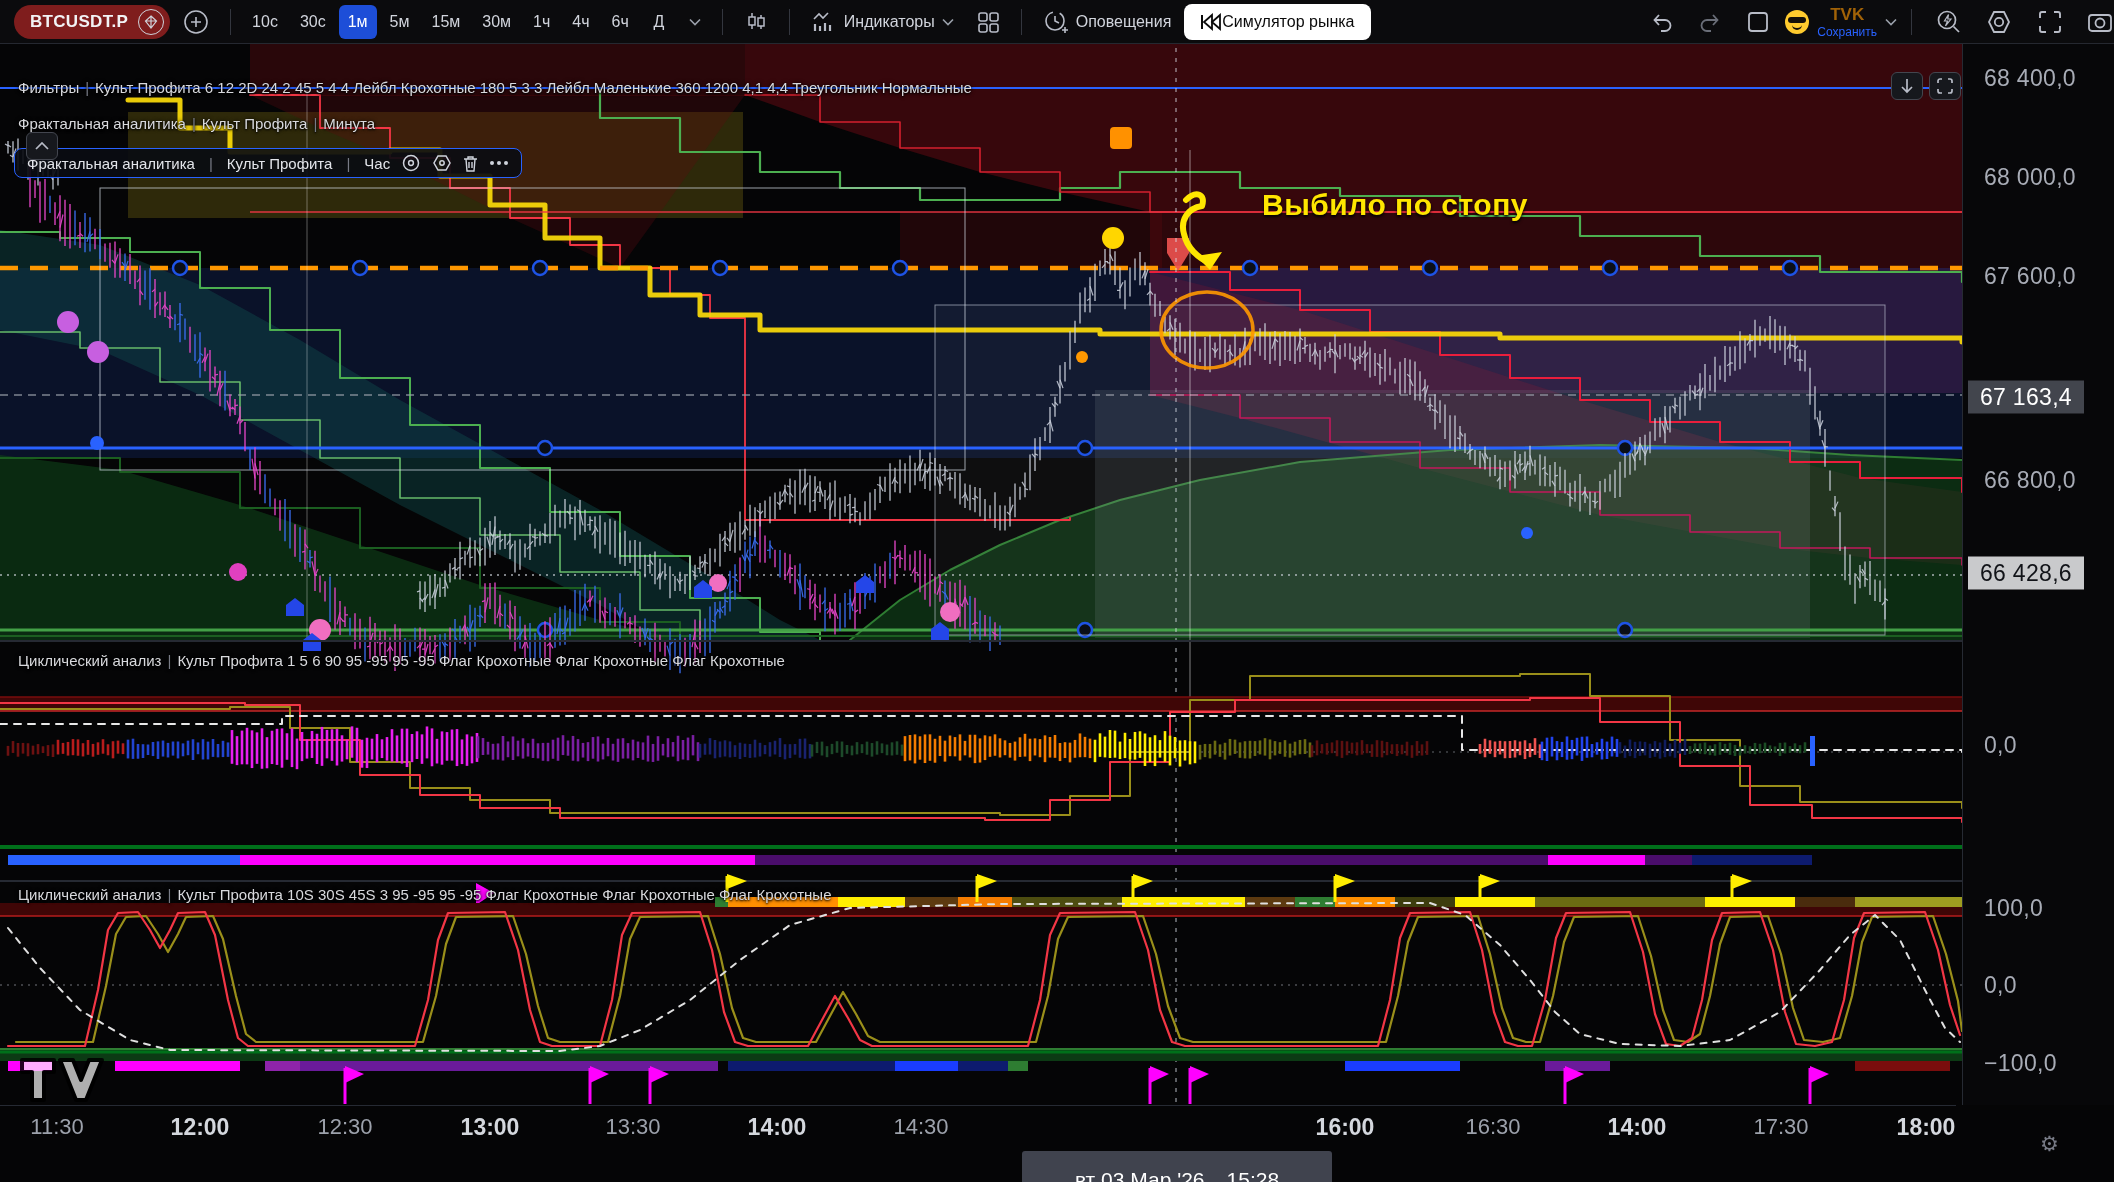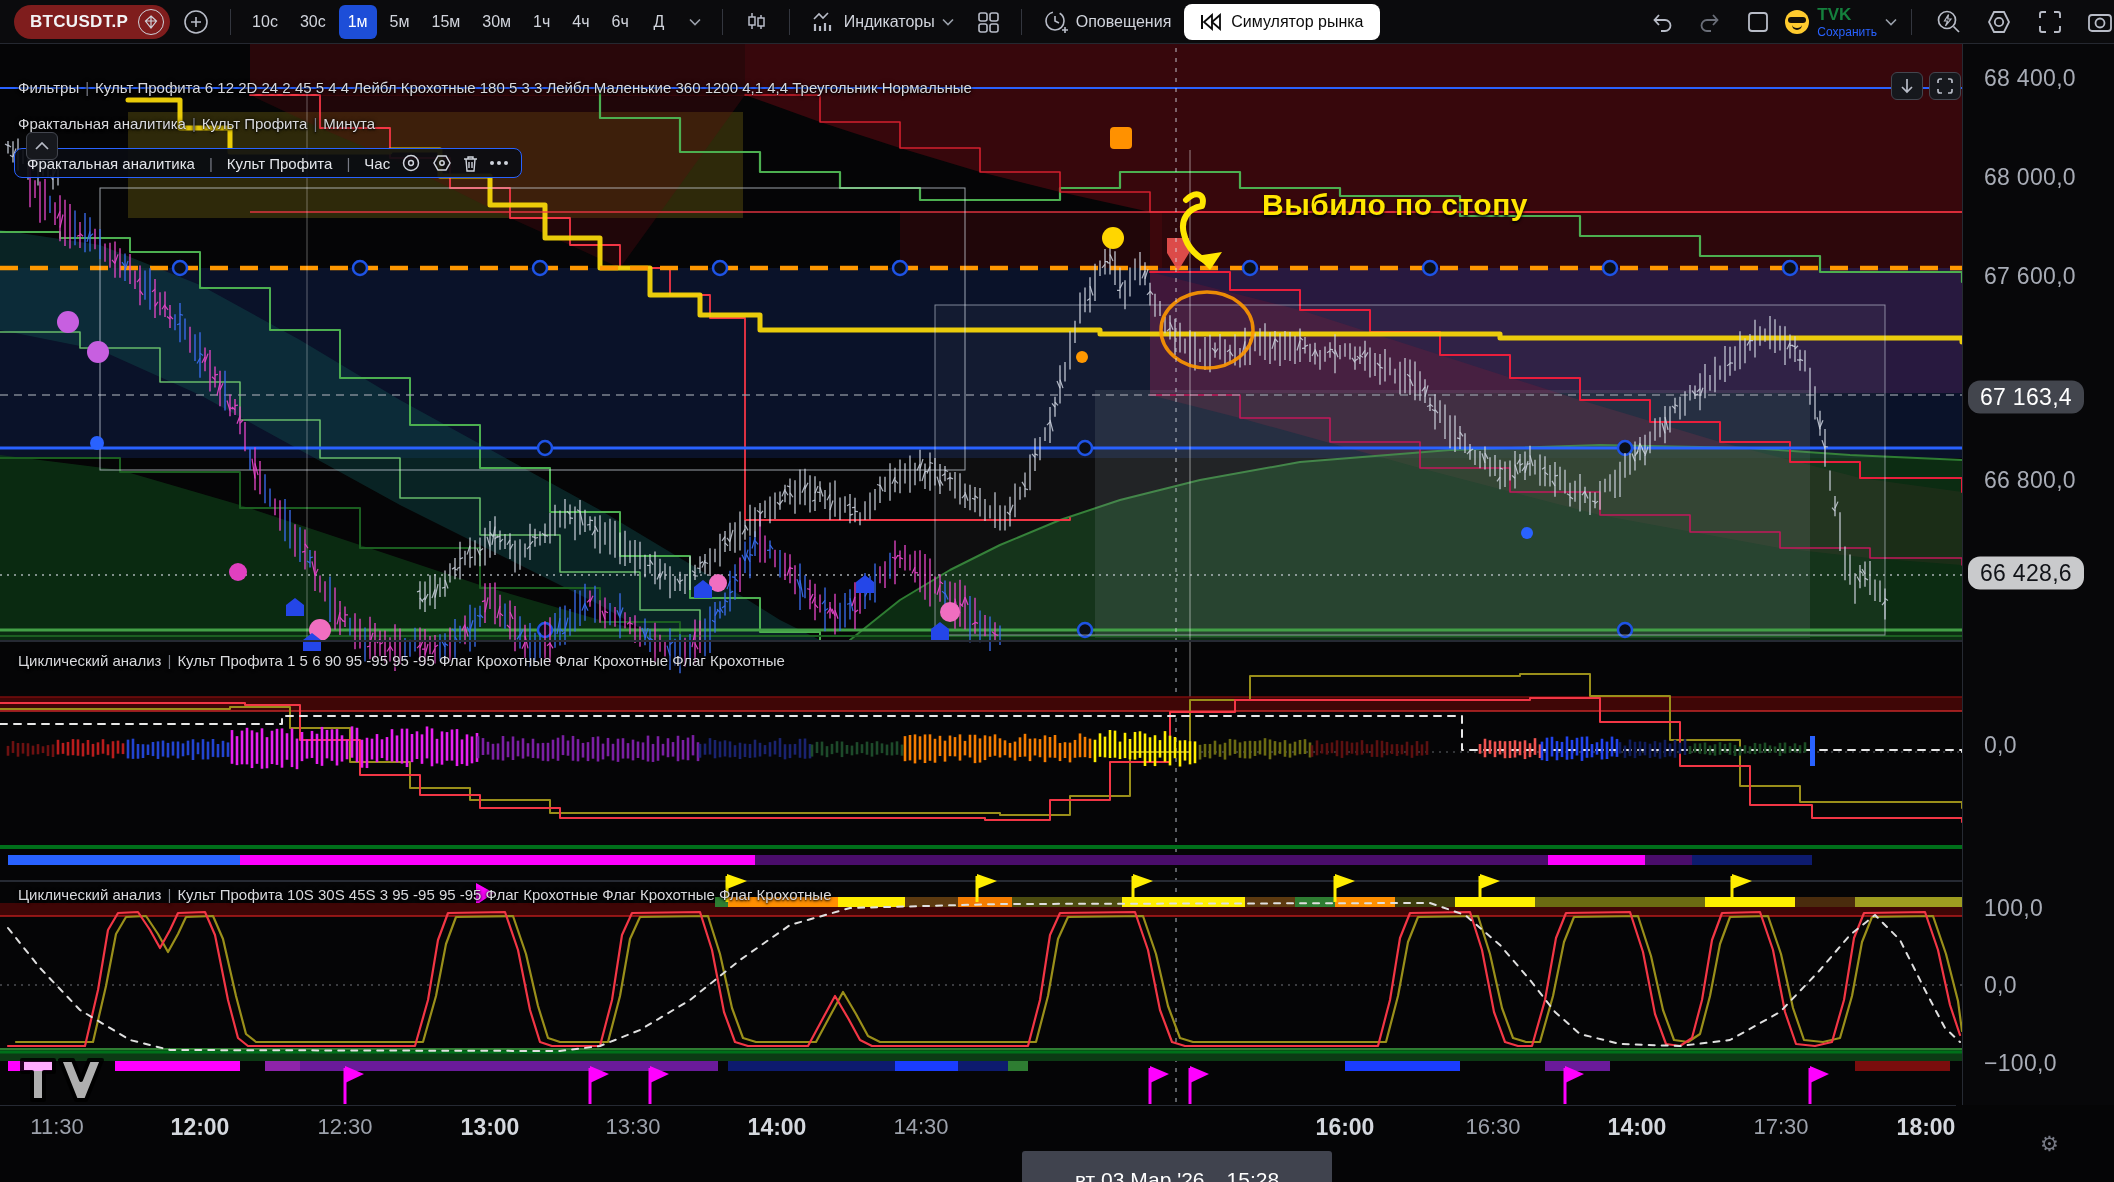--- a/index.html
+++ b/index.html
@@ -13,46 +13,46 @@
   .sym-pill { display:flex; align-items:center; gap:10px; background:#7f1d1d; border-radius:18px;
     height:34px; padding:0 6px 0 16px; cursor:pointer; }
   .sym-pill .t { font-size:17px; font-weight:bold; color:#f2f3f5; letter-spacing:.3px; }
   .badge-circ { width:26px; height:26px; border-radius:50%; border:1.6px solid #cfd2da;
     display:flex; align-items:center; justify-content:center; }
   .tool-btn { display:flex; align-items:center; gap:7px; height:34px; padding:0 9px; border-radius:6px;
     font-size:16px; color:#d1d4dc; cursor:pointer; background:transparent; border:none; }
   .tf-btn { min-width:34px; justify-content:center; }
   .tf-active { background:#1d4ed8; color:#fff; }
   .white-btn { background:#fff; color:#0a0a0a; height:36px; border-radius:8px; padding:0 16px;
-    display:flex; align-items:center; gap:9px; font-size:16px; cursor:pointer; border:none; }
+    display:flex; align-items:center; font-size:16px; cursor:pointer; border:none; }
   .tb-right { display:flex; align-items:center; gap:6px; padding-right:10px; }
   .user-box { display:flex; align-items:center; gap:8px; cursor:pointer; }
   .user-stack { display:flex; flex-direction:column; line-height:1; }
-  .user-stack .n { font-size:17px; color:#15803d; font-weight:bold; }
+  .user-stack .n { font-size:17px; color:#a16207; font-weight:bold;text-align:center; }
   .user-stack .s { font-size:12px; color:#2962ff; margin-top:3px; }
   .emoji-av { width:24px; height:24px; border-radius:50%; background:#ffcb2e; position:relative; overflow:hidden; flex:none; }
   .emoji-av .gl { position:absolute; left:3px; top:7px; width:18px; height:6px; background:#14100a; border-radius:3px; }
   .emoji-av .sm { position:absolute; left:7px; top:15px; width:10px; height:5px;
     border-bottom:2px solid #14100a; border-radius:0 0 8px 8px; }
   svg.ic { display:block; }
   
   .ov { position:absolute; z-index:20; }
   .legend-row { font-size:15px; color:#d8d9dd; text-shadow:0 1px 2px #000,0 0 4px #000; white-space:nowrap; cursor:pointer; }
   .legend-row .lsep { color:#787b86; padding:0 6px; }
   .legend-box { display:flex; align-items:center; gap:10px; border:1px solid #2962ff; background:rgba(10,12,18,.92);
     border-radius:8px; height:30px; padding:0 12px; font-size:15px; color:#e2e4e9; cursor:pointer; }
   .legend-box .lsep { color:#787b86; padding:0 4px; }
   .mini-btn { position:absolute; width:32px; height:28px; border:1px solid #43464f; background:#16181d;
     border-radius:6px; display:flex; align-items:center; justify-content:center; cursor:pointer; z-index:25; }
   .axis-col { position:absolute; left:1962px; top:44px; width:152px; height:1061px;
     border-left:1px solid #262a33; background:#070709; z-index:15; cursor:ns-resize; }
   .axis-label { position:absolute; left:1984px; transform:translateY(-50%); font-size:23px; color:#a8acb6;
     z-index:21; letter-spacing:.3px; }
   .axis-badge { position:absolute; left:1968px; transform:translateY(-50%); font-size:23px; padding:3px 12px;
-    border-radius:12px; z-index:22; letter-spacing:.3px; }
+    border-radius:0; z-index:22; letter-spacing:.3px; }
   .badge-dark { background:#42454d; color:#fff; }
   .badge-light { background:#c9cacc; color:#111318; }
   .time-axis { position:absolute; left:0; top:1105px; width:1956px; height:77px; background:#050506;
     border-top:1px solid #262a33; z-index:15; cursor:ew-resize; }
   .t-label { position:absolute; top:8px; transform:translateX(-50%); font-size:22px; color:#9ca1ab; }
   .t-bold { font-weight:bold; color:#d4d7dd; font-size:23px; }
   .x-tooltip { position:absolute; left:1022px; top:1111px; width:310px; height:58px; background:#40434e;
     border-radius:3px; display:flex; align-items:center; justify-content:center; gap:22px;
     font-size:21px; color:#fff; z-index:30;margin-top:40px; }
   .annotation-text { position:absolute; left:1262px; top:188px; font-size:30px; font-weight:bold; color:#ffe600;

